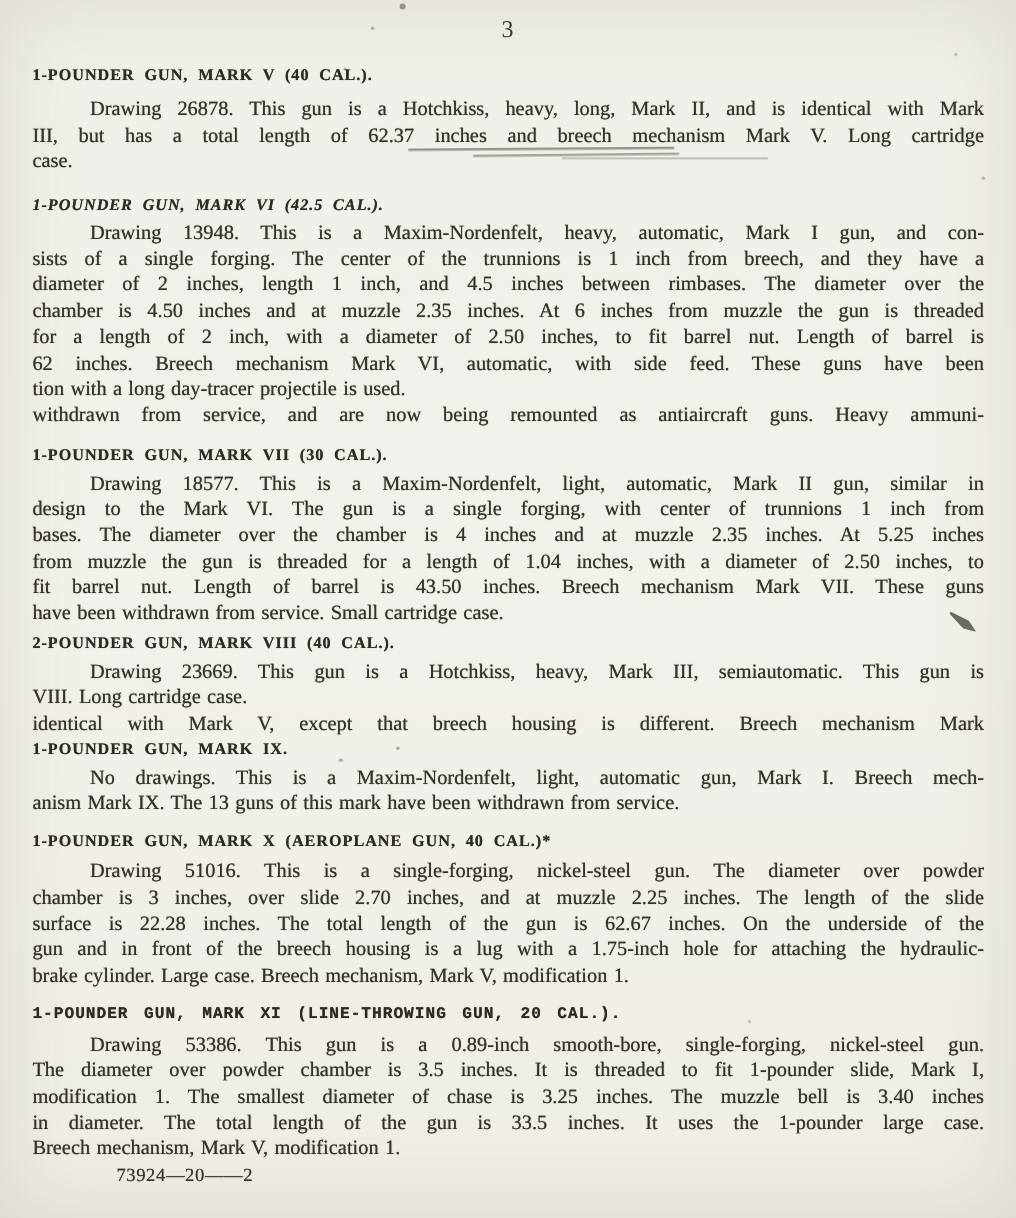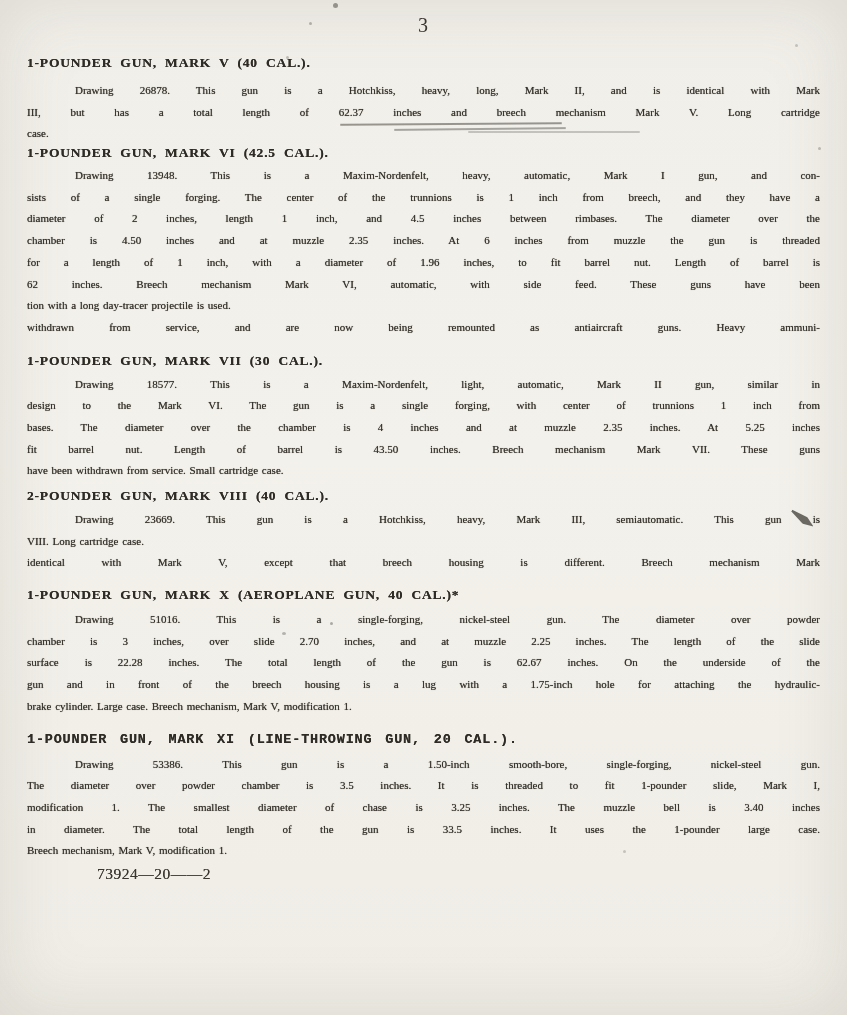--- a/index.html
+++ b/index.html
@@ -25,30 +25,30 @@
   }
   .shead{
     margin:0;
     font-size:13.5px;font-weight:bold;line-height:16px;
     letter-spacing:0.8px;word-spacing:4px;
     color:#2e2a25;
     text-shadow:0 0 0.6px rgba(46,42,37,0.85);
   }
   .para{margin:0;}
   .tline{
-    font-size:11px;line-height:21.7px;height:21.7px;overflow:hidden;
+    font-size:17px;line-height:21.7px;height:21.7px;overflow:hidden;
     text-align:justify;text-align-last:justify;
     text-shadow:0 0 0.7px rgba(54,50,44,0.85);
     word-spacing:1px;
   }
   .tline.first{text-indent:48px;}
   .tline.last{text-align-last:left;}
   
   .s1 .shead{margin-top:17px;}  .s1 .para{margin-top:9px;}
-  .s2 .shead{margin-top:0;}   .s2 .para{margin-top:4px;}
+  .s2 .shead{margin-top:18px;font-style:italic;}   .s2 .para{margin-top:4px;}
   .s3 .shead{margin-top:14px;}  .s3 .para{margin-top:5px;}
   .s4 .shead{margin-top:6px;}   .s4 .para{margin-top:5px;}
   .s5 .shead{margin-top:2px;}   .s5 .para{margin-top:5px;}
   .s6 .shead{margin-top:13px;}  .s6 .para{margin-top:6px;}
   .s7 .shead{margin-top:14px;font-family:Liberation Mono, monospace;}  .s7 .para{margin-top:6px;}
   .footer{
     margin:3px 0 0 70px;
     font-size:15.5px;letter-spacing:0.5px;
     color:#3a362f;
     text-shadow:0 0 0.6px rgba(54,50,44,0.8);
@@ -82,63 +82,71 @@
       </div>
   </section>
 
   <section class="sec s2">
     <h2 class="shead">1-POUNDER GUN, MARK VI (42.5 CAL.).</h2>
     <div class="para">
         <div class="tline first">Drawing 13948. This is a Maxim-Nordenfelt, heavy, automatic, Mark I gun, and con-</div>
         <div class="tline">sists of a single forging. The center of the trunnions is 1 inch from breech, and they have a</div>
         <div class="tline">diameter of 2 inches, length 1 inch, and 4.5 inches between rimbases. The diameter over the</div>
         <div class="tline">chamber is 4.50 inches and at muzzle 2.35 inches. At 6 inches from muzzle the gun is threaded</div>
-        <div class="tline">for a length of 1 inch, with a diameter of 1.96 inches, to fit barrel nut. Length of barrel is</div>
+        <div class="tline">for a length of 2 inch, with a diameter of 2.50 inches, to fit barrel nut. Length of barrel is</div>
         <div class="tline">62 inches. Breech mechanism Mark VI, automatic, with side feed. These guns have been</div>
         <div class="tline last">tion with a long day-tracer projectile is used.</div>
         <div class="tline">withdrawn from service, and are now being remounted as antiaircraft guns. Heavy ammuni-</div>
       </div>
   </section>
 
   <section class="sec s3">
     <h2 class="shead">1-POUNDER GUN, MARK VII (30 CAL.).</h2>
     <div class="para">
         <div class="tline first">Drawing 18577. This is a Maxim-Nordenfelt, light, automatic, Mark II gun, similar in</div>
         <div class="tline">design to the Mark VI. The gun is a single forging, with center of trunnions 1 inch from</div>
         <div class="tline">bases. The diameter over the chamber is 4 inches and at muzzle 2.35 inches. At 5.25 inches</div>
+        <div class="tline">from muzzle the gun is threaded for a length of 1.04 inches, with a diameter of 2.50 inches, to</div>
         <div class="tline">fit barrel nut. Length of barrel is 43.50 inches. Breech mechanism Mark VII. These guns</div>
         <div class="tline last">have been withdrawn from service. Small cartridge case.</div>
       </div>
   </section>
 
   <section class="sec s4">
     <h2 class="shead">2-POUNDER GUN, MARK VIII (40 CAL.).</h2>
     <div class="para">
         <div class="tline first">Drawing 23669. This gun is a Hotchkiss, heavy, Mark III, semiautomatic. This gun is</div>
         <div class="tline last">VIII. Long cartridge case.</div>
         <div class="tline">identical with Mark V, except that breech housing is different. Breech mechanism Mark</div>
       </div>
   </section>
 
+  <section class="sec s5">
+    <h2 class="shead">1-POUNDER GUN, MARK IX.</h2>
+    <div class="para">
+        <div class="tline first">No drawings. This is a Maxim-Nordenfelt, light, automatic gun, Mark I. Breech mech-</div>
+        <div class="tline last">anism Mark IX. The 13 guns of this mark have been withdrawn from service.</div>
+      </div>
+  </section>
 
   <section class="sec s6">
     <h2 class="shead">1-POUNDER GUN, MARK X (AEROPLANE GUN, 40 CAL.)*</h2>
     <div class="para">
         <div class="tline first">Drawing 51016. This is a single-forging, nickel-steel gun. The diameter over powder</div>
         <div class="tline">chamber is 3 inches, over slide 2.70 inches, and at muzzle 2.25 inches. The length of the slide</div>
         <div class="tline">surface is 22.28 inches. The total length of the gun is 62.67 inches. On the underside of the</div>
         <div class="tline">gun and in front of the breech housing is a lug with a 1.75-inch hole for attaching the hydraulic-</div>
         <div class="tline last">brake cylinder. Large case. Breech mechanism, Mark V, modification 1.</div>
       </div>
   </section>
 
   <section class="sec s7">
     <h2 class="shead">1-POUNDER GUN, MARK XI (LINE-THROWING GUN, 20 CAL.).</h2>
     <div class="para">
-        <div class="tline first">Drawing 53386. This gun is a 1.50-inch smooth-bore, single-forging, nickel-steel gun.</div>
+        <div class="tline first">Drawing 53386. This gun is a 0.89-inch smooth-bore, single-forging, nickel-steel gun.</div>
         <div class="tline">The diameter over powder chamber is 3.5 inches. It is threaded to fit 1-pounder slide, Mark I,</div>
         <div class="tline">modification 1. The smallest diameter of chase is 3.25 inches. The muzzle bell is 3.40 inches</div>
         <div class="tline">in diameter. The total length of the gun is 33.5 inches. It uses the 1-pounder large case.</div>
         <div class="tline last">Breech mechanism, Mark V, modification 1.</div>
       </div>
   </section>
 
   <div class="footer">73924—20——2</div>
 
   <div class="smudge a"></div>

